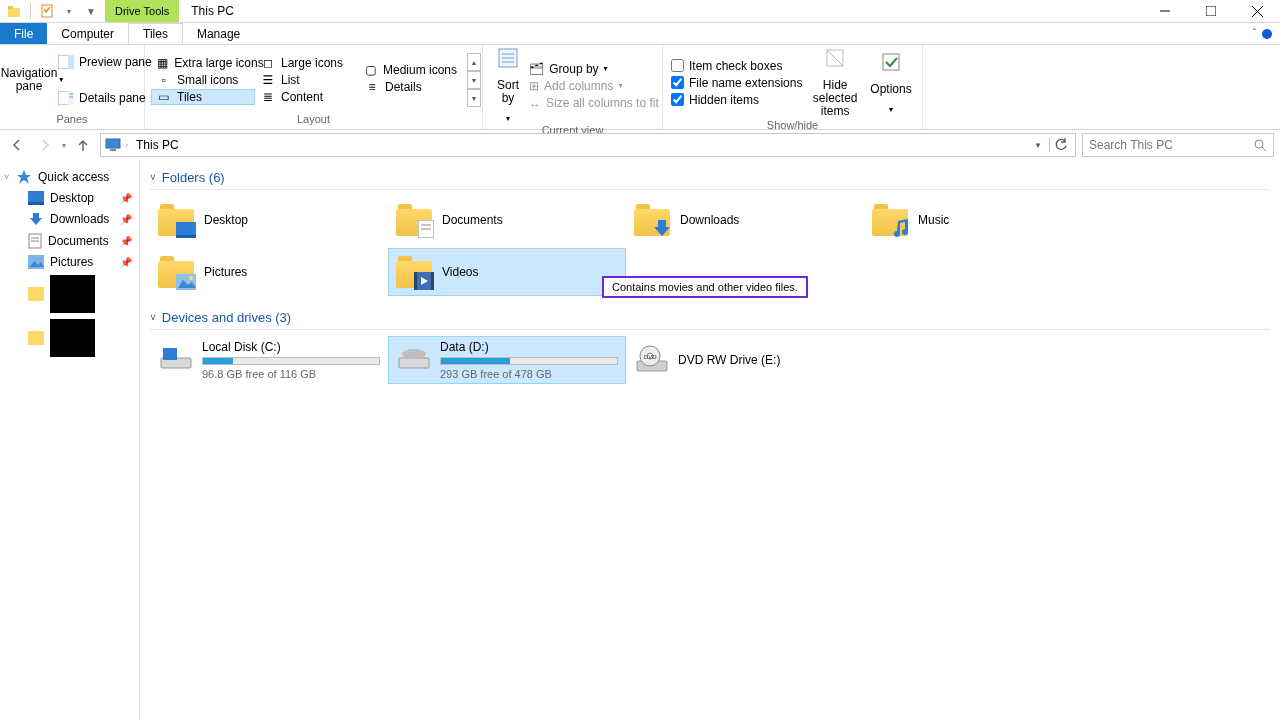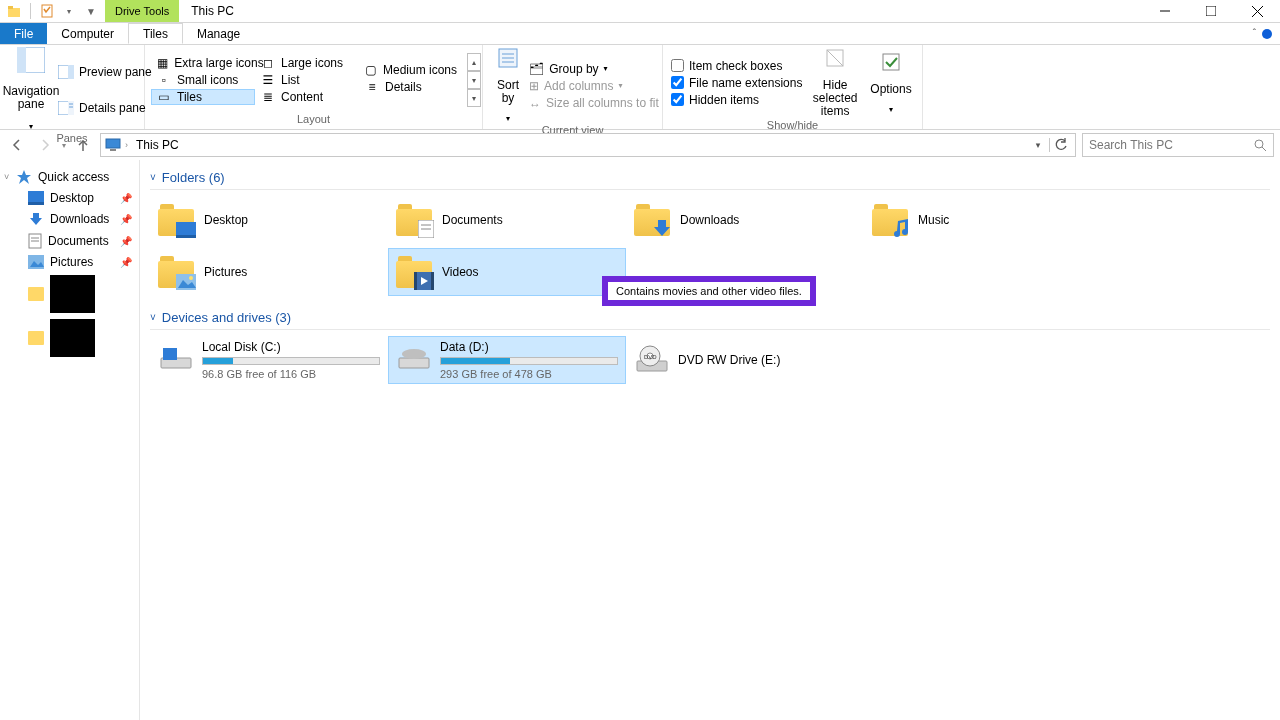--- a/index.html
+++ b/index.html
@@ -33,21 +33,21 @@
   .tab{padding:0 14px;display:flex;align-items:center;text-align:center;}
   .tab.file{background:var(--file-blue);color:#fff;}
   .tab.active{border:1px solid var(--ribbon-border);border-bottom-color:#fff;background:#fff;}
   .tabstrip .help{margin-left:auto;display:flex;align-items:center;padding:0 8px;gap:6px;}
   .help-dot{width:10px;height:10px;border-radius:50%;background:#0e5fd8;}
   
   .ribbon{display:flex;height:85px;border-bottom:1px solid var(--ribbon-border);}
   .rgroup{border-right:1px solid #e5e5e5;display:flex;flex-direction:column;padding:2px 6px;}
   .rgroup .body{flex:1;display:flex;}
   .rgroup .label{text-align:center;font-size:11px;color:#666;padding-bottom:2px;}
-  .nav-pane-btn{width:50px;display:flex;flex-direction:column;align-items:center;justify-content:center;text-align:center;gap:12px;line-height:1.1;}
+  .nav-pane-btn{width:50px;display:flex;flex-direction:row;align-items:center;justify-content:center;text-align:center;gap:2px;line-height:1.1;}
   .pane-rows{display:flex;flex-direction:column;gap:20px;justify-content:center;}
   .chk-row{display:flex;align-items:center;gap:5px;white-space:nowrap;padding:1px 2px;}
   .chk-row input{margin:0;}
   .layout-col{display:flex;flex-direction:column;gap:1px;justify-content:center;}
   .layout-item{display:flex;align-items:center;gap:6px;padding:1px 6px;white-space:nowrap;width:104px;}
   .layout-item.sel{background:var(--sel-blue);border:1px solid var(--sel-border);padding:0 5px;}
   .layout-ico{width:14px;height:14px;display:flex;align-items:center;justify-content:center;}
   .layout-scroll{display:flex;flex-direction:column;justify-content:center;gap:0;margin-left:4px;}
   .layout-scroll div{width:14px;height:18px;border:1px solid #bfbfbf;display:flex;align-items:center;justify-content:center;font-size:8px;color:#555;}
   .bigbtn{display:flex;flex-direction:column;align-items:center;justify-content:center;text-align:center;line-height:1.1;padding:0 8px;gap:10px;}
@@ -88,21 +88,21 @@
   .folder-front{position:absolute;left:0;top:5px;right:0;bottom:0;background:linear-gradient(var(--folder-yellow),var(--folder-shade));border-radius:2px;}
   .overlay{position:absolute;right:-2px;bottom:-2px;}
   .drives-grid{display:grid;grid-template-columns:repeat(3,238px);gap:4px 0;}
   .drive-tile{display:flex;gap:8px;padding:4px 8px;height:48px;}
   .drive-tile.sel{background:var(--sel-blue);border:1px solid var(--sel-border);padding:3px 7px;}
   .drive-ico{width:36px;height:36px;display:flex;align-items:center;justify-content:center;}
   .drive-info{flex:1;display:flex;flex-direction:column;gap:3px;}
   .bar{height:12px;border:1px solid #bcbcbc;background:#eaeaea;position:relative;width:178px;}
   .bar .fill{position:absolute;left:0;top:0;bottom:0;background:#26a0da;}
   .drive-sub{font-size:11px;color:#666;}
-  .tooltip{position:absolute;background:#fff;border:6px solid #6d28d9;padding:3px 8px;font-size:11px;white-space:nowrap;z-index:50;left:452px;top:80px;}
+  .tooltip{position:absolute;background:#fff;border:2px solid #6d28d9;padding:3px 8px;font-size:11px;white-space:nowrap;z-index:50;left:452px;top:80px;}
   
   svg{display:block;}
 </style>
 </head>
 <body>
 
 <div class="titlebar">
   <div class="qat">
     <span class="qat-icon">
       <svg width="14" height="14">

